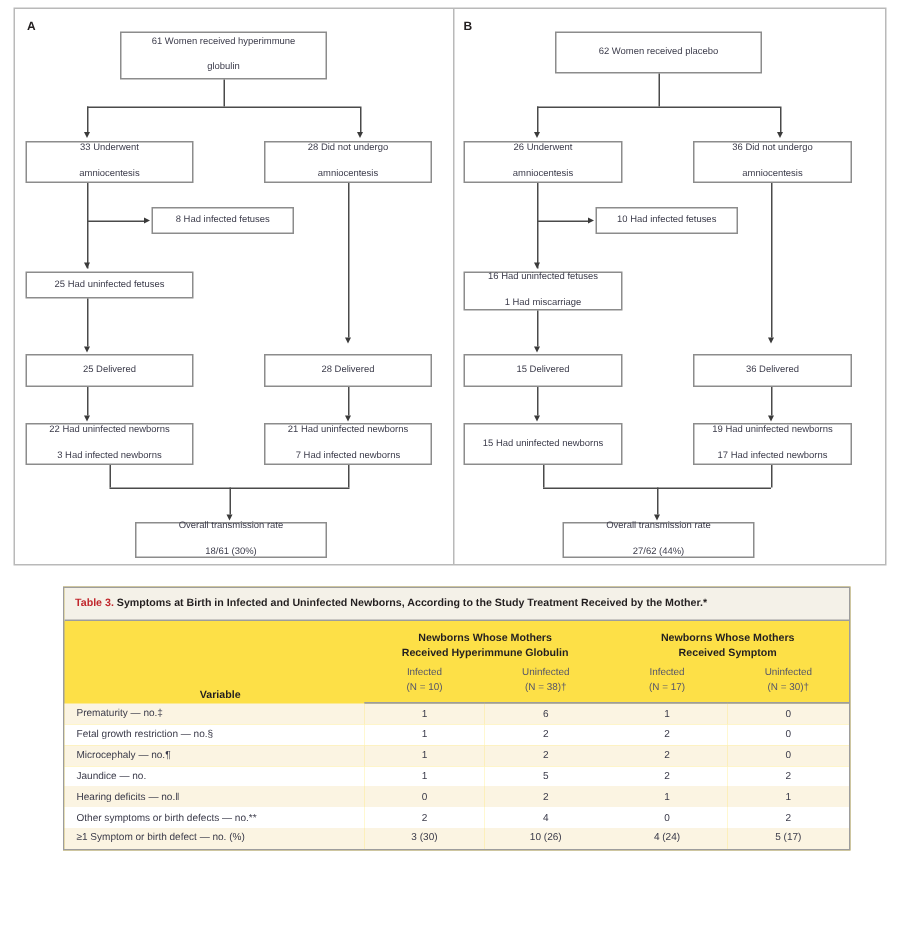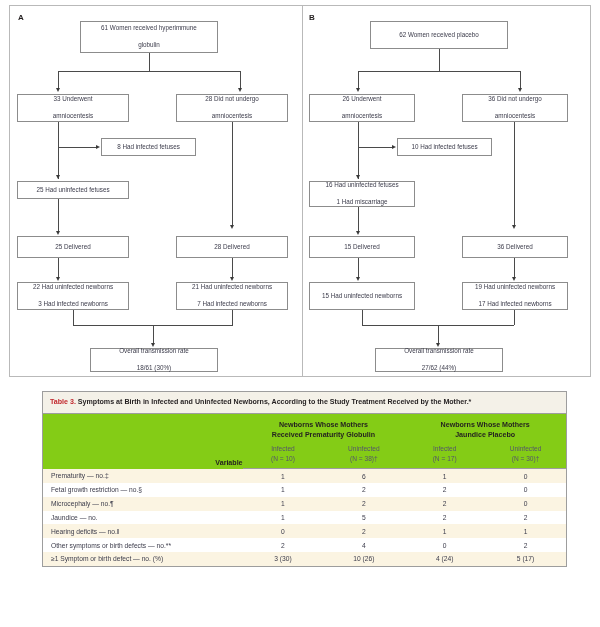--- a/index.html
+++ b/index.html
@@ -67,21 +67,21 @@
     border-bottom: 2.6px solid transparent;
     border-left: 4.2px solid #3a3a3a;
   }
 
   
   #table-block {
     position: absolute;
     left: 42px; top: 391px;
     width: 525px;
     border: 1px solid #9d9d9d;
-    background: #84cc16;
+    background: #fde047;
   }
   #table-title-row {
     background: #f4f1e8;
     border-bottom: 1px solid #9d9d9d;
     padding: 5px 7px 5px 7px;
     font-size: 7.1px;
     font-weight: bold;
     color: #231f20;
     line-height: 1.5;
   }
@@ -94,21 +94,21 @@
     color: #231f20;
     text-align: center;
     line-height: 1.45;
     padding: 6px 2px 2px 2px;
     vertical-align: bottom;
   }
   .hdr-var {
     font-size: 7.1px;
     font-weight: bold;
     color: #231f20;
-    text-align: right;
+    text-align: center;
     padding: 6px 0 2px 8px;
     vertical-align: bottom;
   }
   .hdr-sub {
     font-size: 6.6px;
     font-weight: normal;
     color: #55556a;
     text-align: center;
     line-height: 1.45;
     padding: 2px 2px 5px 2px;
@@ -289,25 +289,25 @@
     <div id="table-title-row">
       <span class="tnum">Table 3.</span><span> Symptoms at Birth in Infected and Uninfected Newborns, According to the Study Treatment Received by the Mother.*</span>
     </div>
 
     <table>
       <thead>
         <tr>
           <th class="hdr-var col-var" rowspan="2">Variable</th>
           <th class="hdr-group" colspan="2">
             <span>Newborns Whose Mothers</span><br>
-            <span>Received Prematurity Globulin</span>
+            <span>Received Hyperimmune Globulin</span>
           </th>
           <th class="hdr-group" colspan="2">
             <span>Newborns Whose Mothers</span><br>
-            <span>Jaundice Placebo</span>
+            <span>Received Symptom</span>
           </th>
         </tr>
         <tr>
           <th class="hdr-sub col-num">
             <span>Infected</span><br>
             <span>(N = 10)</span>
           </th>
           <th class="hdr-sub col-num">
             <span>Uninfected</span><br>
             <span>(N = 38)†</span>

